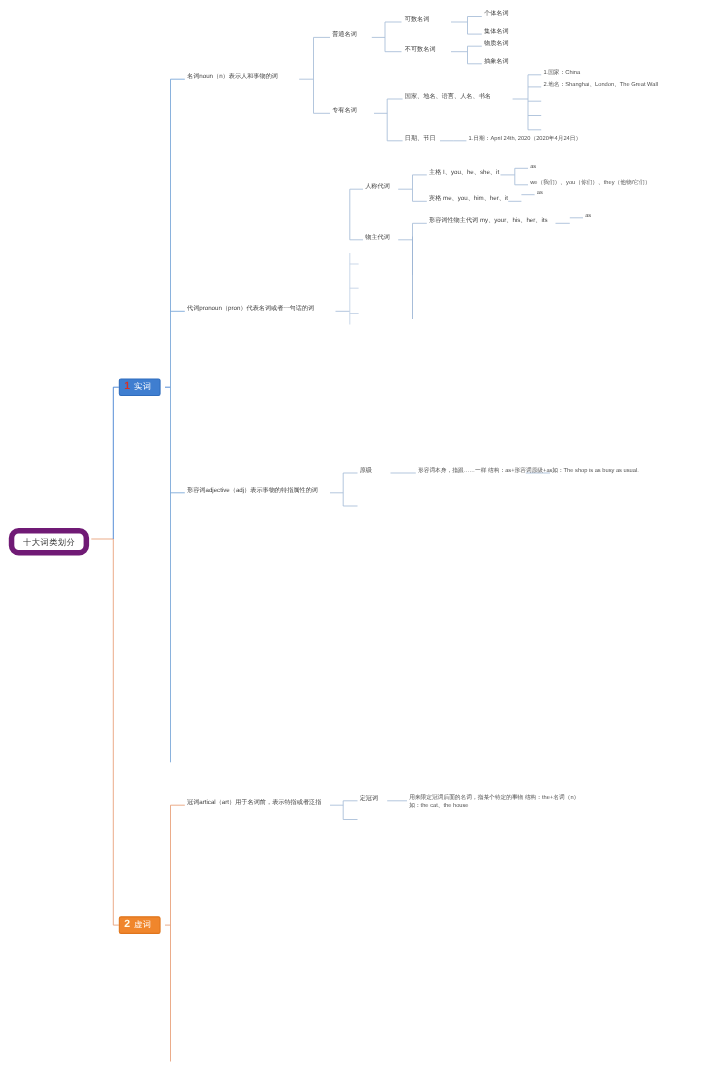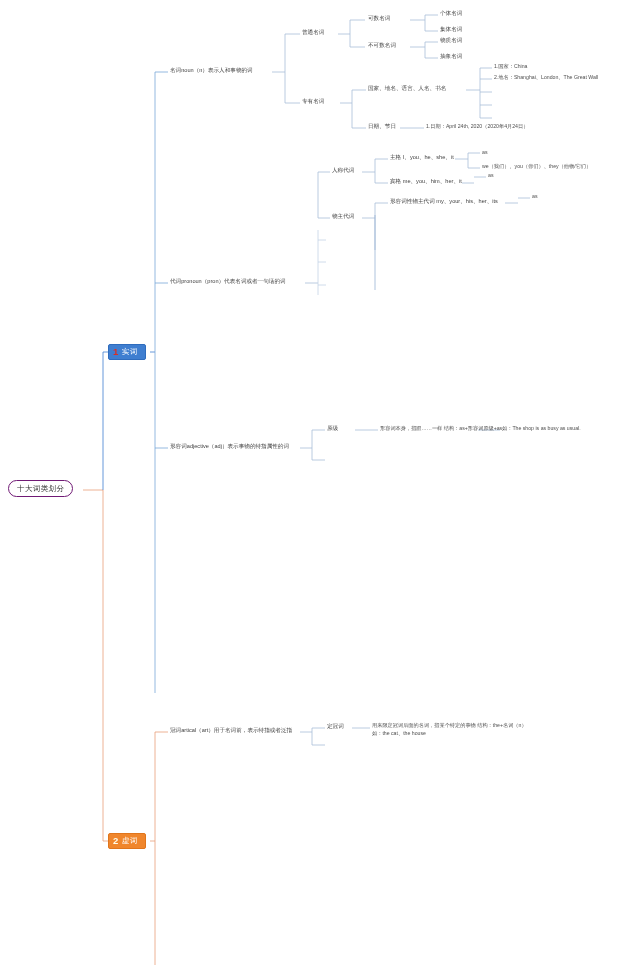--- a/index.html
+++ b/index.html
@@ -6,21 +6,21 @@
   body{
     width:640px;height:969px;background:#ffffff;
     font-family:"Liberation Sans","DejaVu Sans",sans-serif;
     overflow:hidden;position:relative;
   }
   #map{position:absolute;left:0;top:0;width:640px;height:969px;}
   svg.wires{position:absolute;left:0;top:0;width:640px;height:969px;pointer-events:none;}
 
   .node{position:absolute;color:#3d3d3d;line-height:1.25;white-space:nowrap;}
   .n-root{
-    border:1px solid #701a75;border-radius:9px;background:#fff;
+    border:5px solid #701a75;border-radius:9px;background:#fff;
     padding:3px 8px;font-size:7.5px;color:#333;letter-spacing:.4px;
   }
   .badge{
     border-radius:2px;padding:2px 7px 2px 4px;color:#fff;font-size:7.5px;
     display:flex;align-items:center;gap:3px;letter-spacing:.5px;
   }
   .badge .num{font-size:9.5px;font-weight:bold;color:#d93025;line-height:1;}
   .b-blue{background:#3f7ed0;border:1px solid #2f6cbd;}
   .b-orange{background:#f0862c;border:1px solid #e0751c;}
   .b-orange .num{color:#fffbe8;}

